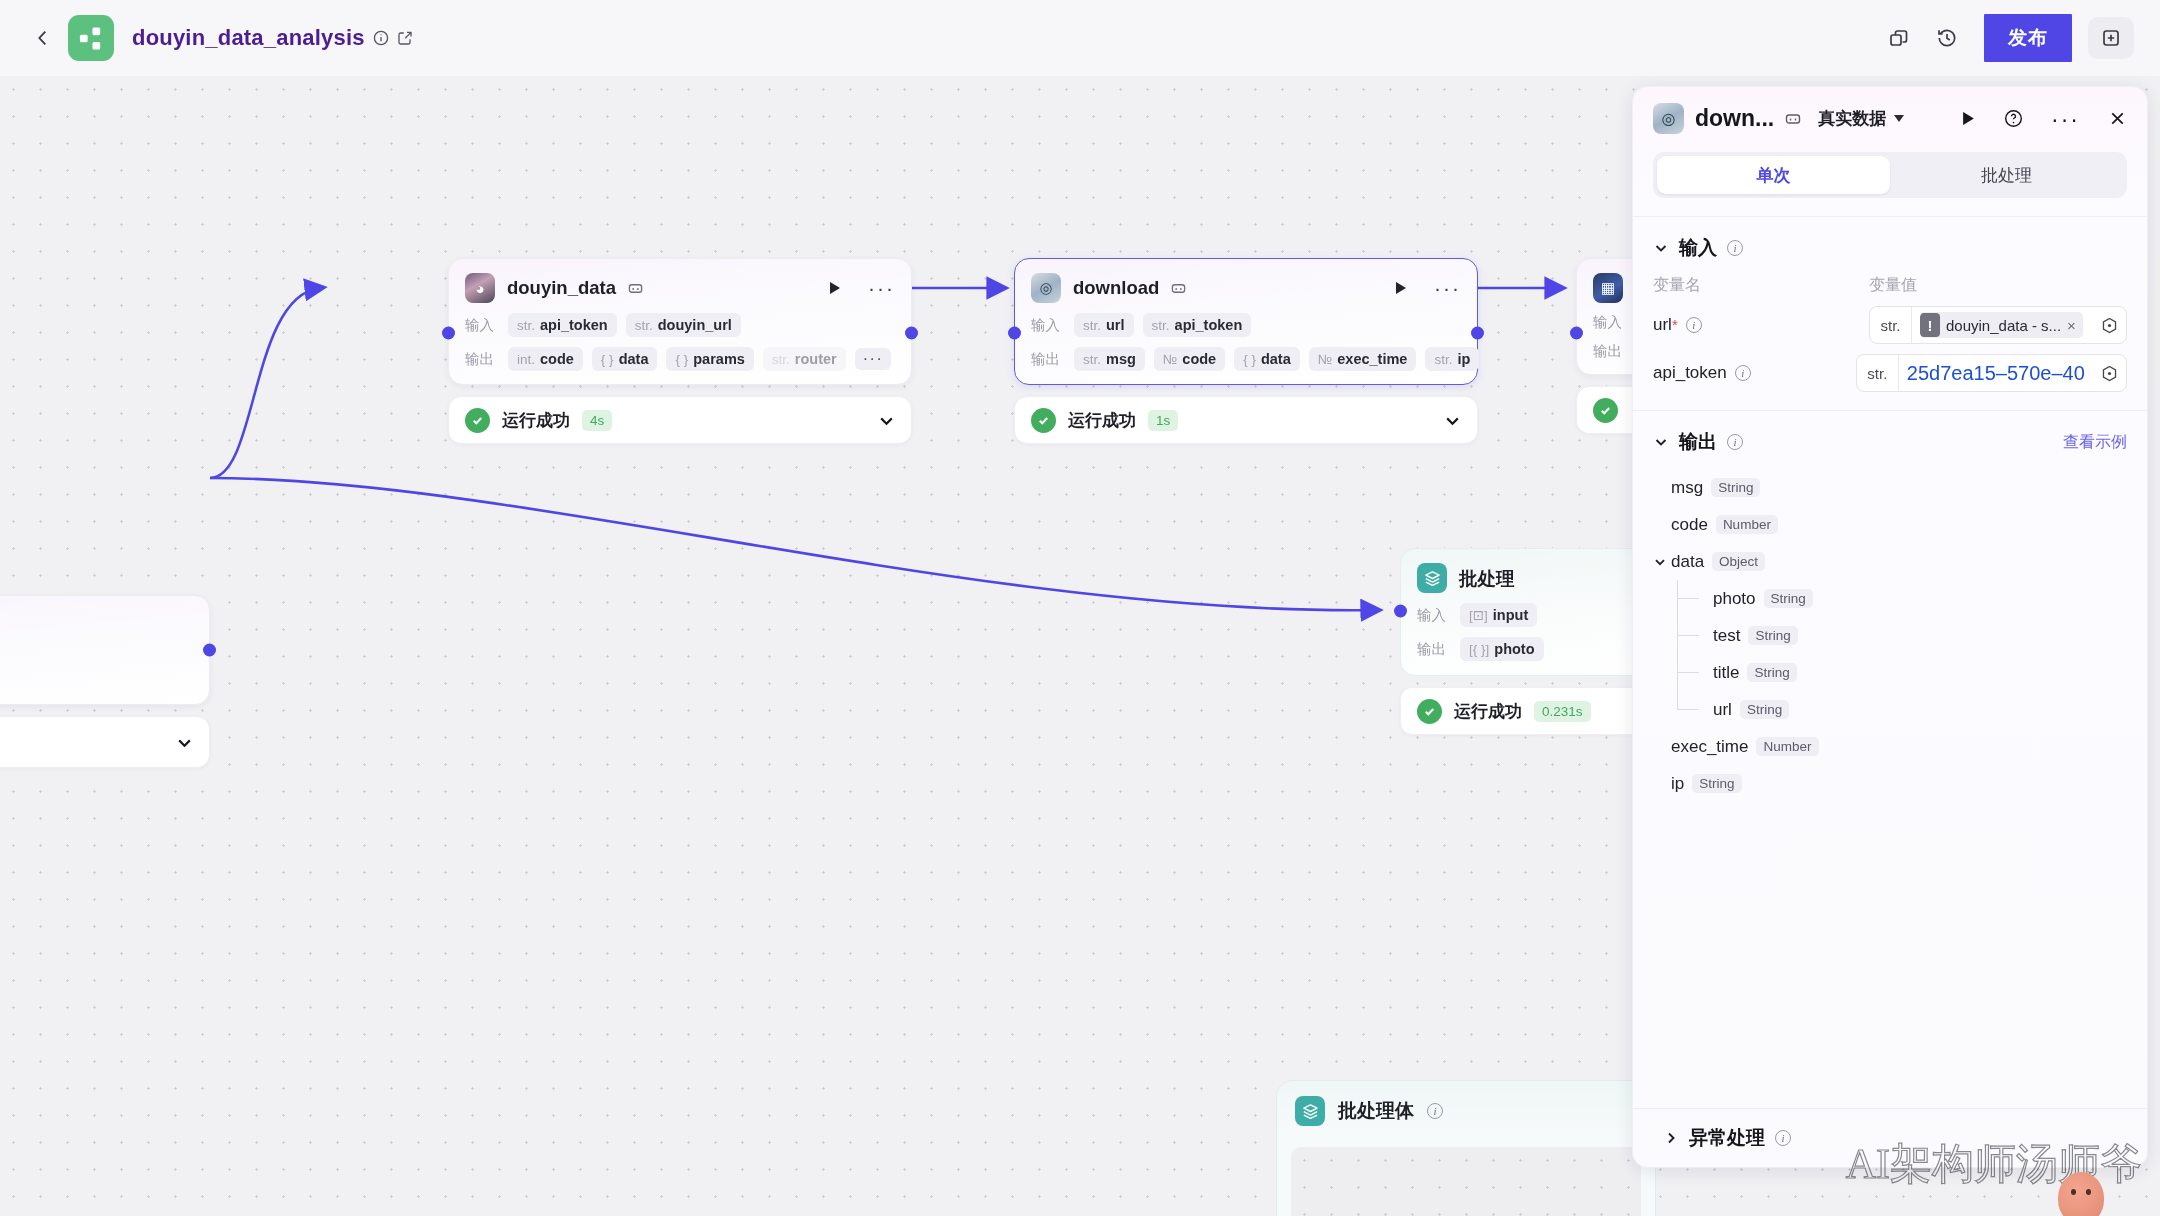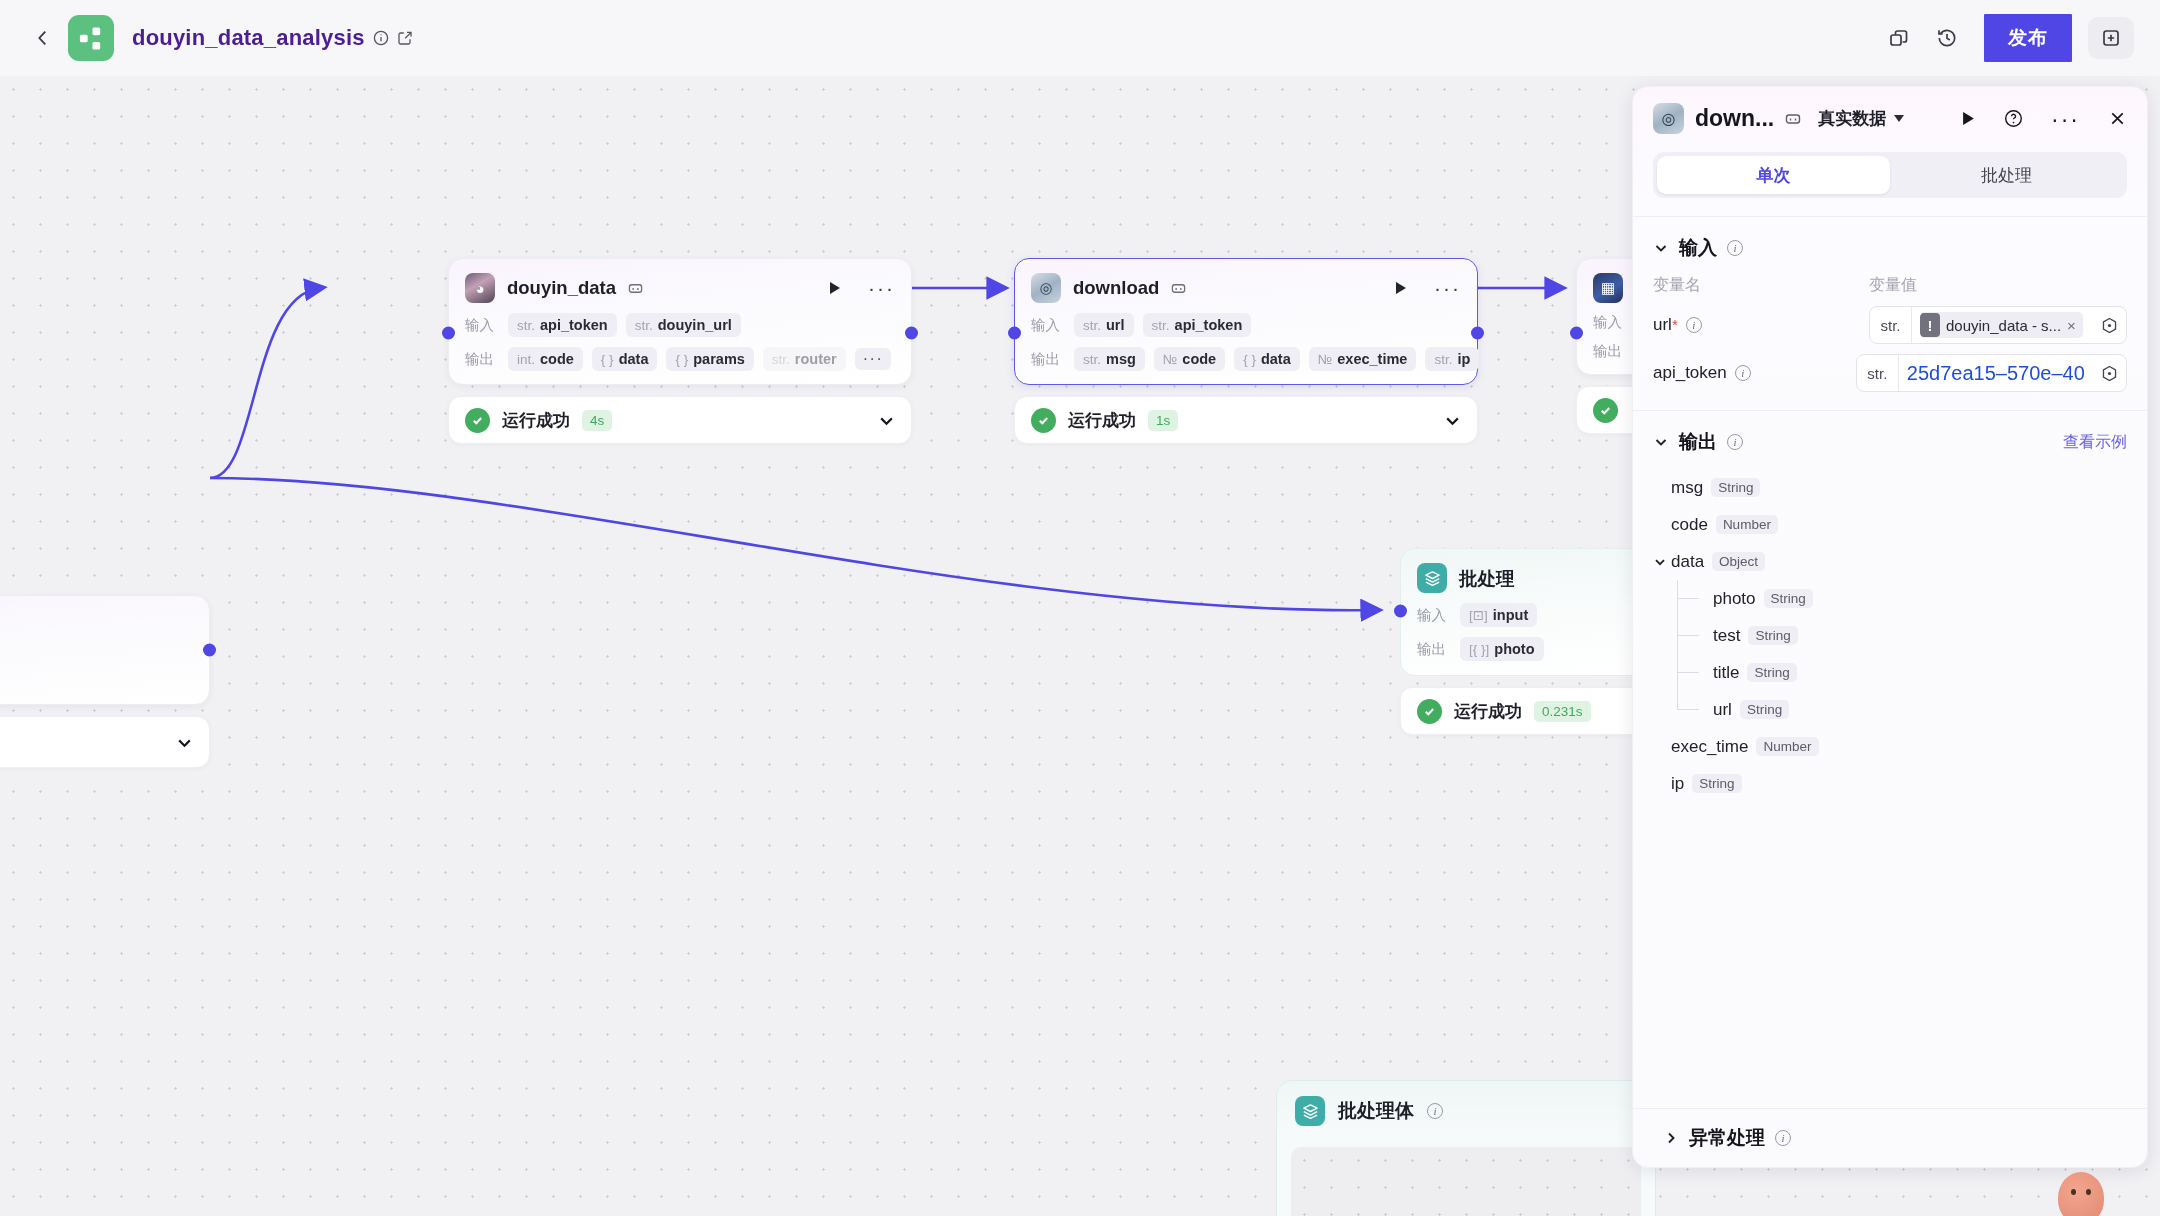--- a/index.html
+++ b/index.html
@@ -767,17 +767,18 @@
       <span class="rp-sec-caret">
         <svg viewBox="0 0 16 16" fill="none" stroke="#20202a" stroke-width="1.9">
             <path d="M6 3.5l4.5 4.5L6 12.5"></path>
           </svg>
       </span>
       <span class="rp-sec-title">异常处理</span>
       <span class="info-i">i</span>
     </div>
   </div>
 
+  <div class="watermark">AI架构师汤师爷</div>
   <div class="wm-face">
     <span class="eye l"></span>
       <span class="eye r"></span>
   </div>
 </div>
 
 </body></html>

